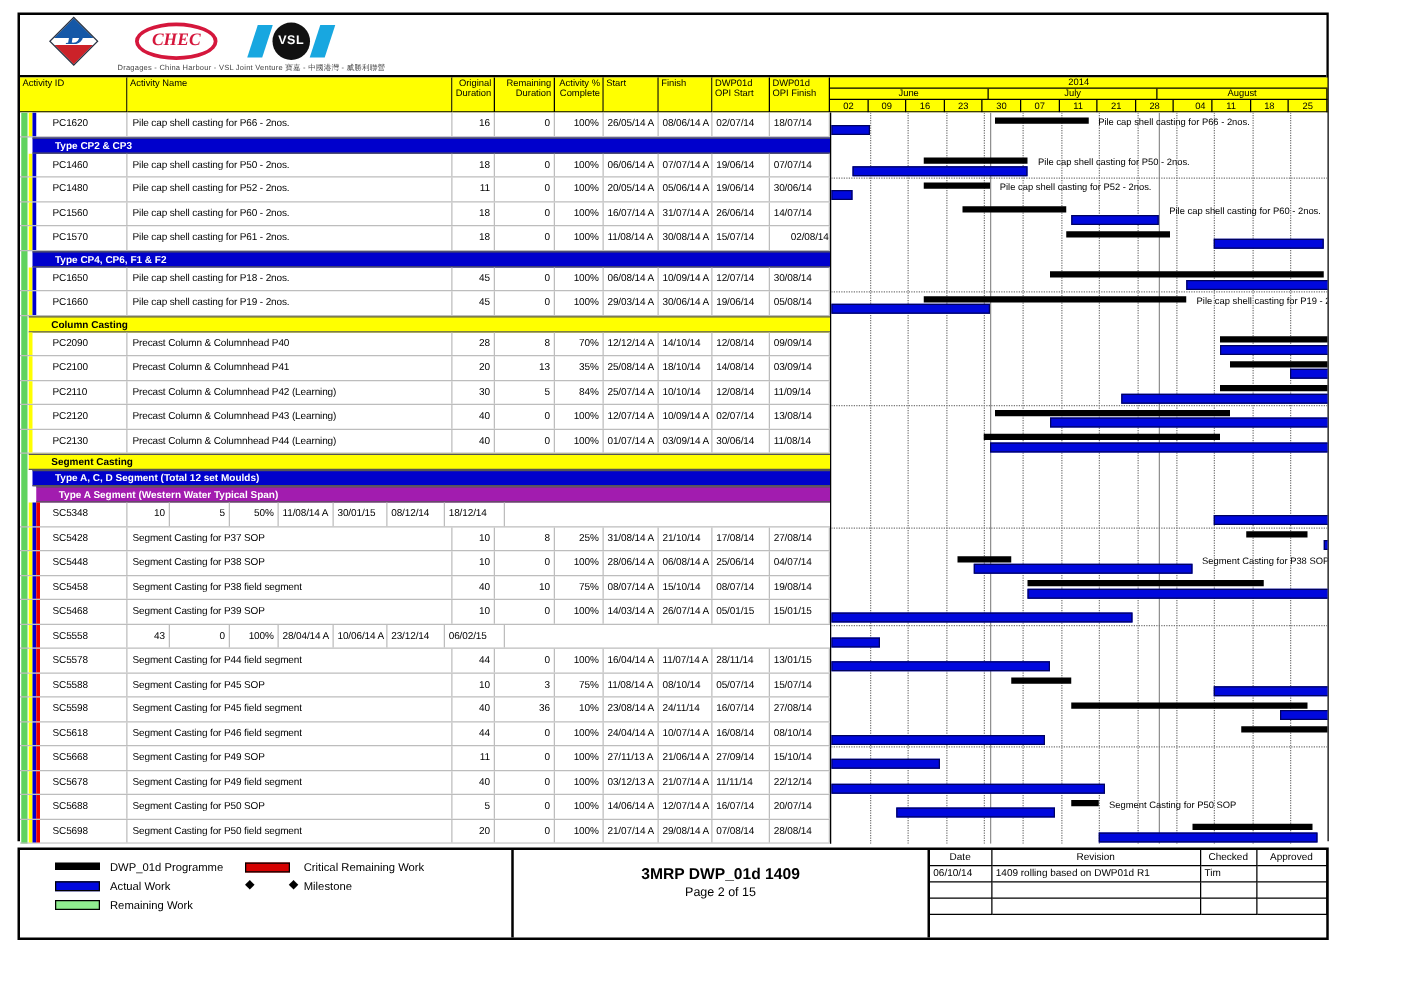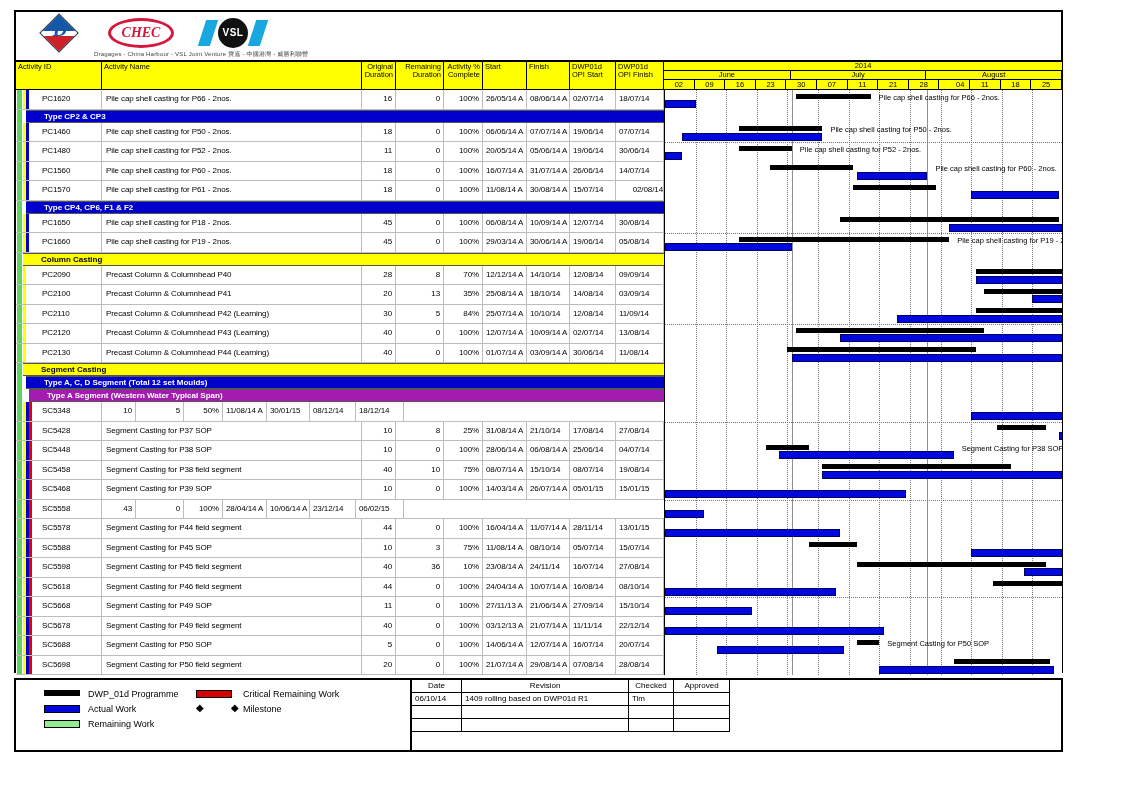--- a/index.html
+++ b/index.html
@@ -571,20 +571,24 @@
         <div class="lg-swatch" style="left: 28px; top: 25px; width: 36px; height: 8px; background: rgb(0, 8, 221); border: 1px solid rgb(0, 0, 0);"></div>
         <div class="lg-label" style="left: 72px; top: 24px;">Actual Work</div>
         <div class="lg-swatch" style="left: 28px; top: 40px; width: 36px; height: 8px; background: rgb(144, 238, 144); border: 1px solid rgb(0, 0, 0);"></div>
         <div class="lg-label" style="left: 72px; top: 39px;">Remaining Work</div>
         <div class="lg-swatch" style="left: 180px; top: 10px; width: 36px; height: 8px; background: rgb(213, 0, 0); border: 1px solid rgb(0, 0, 0);"></div>
         <div class="lg-label" style="left: 227px; top: 9px;">Critical Remaining Work</div>
         <div class="lg-diamond" style="left: 180px; top: 23px;">◆</div>
         <div class="lg-diamond" style="left: 215px; top: 23px;">◆</div>
         <div class="lg-label" style="left: 227px; top: 24px;">Milestone</div>
       </div>
+    <div class="titleblock">
+      <div class="tb-title">3MRP DWP_01d 1409</div>
+      <div class="tb-page">Page 2 of 15</div>
+    </div>
     <div class="revtable" id="revtable">
         <div class="rv-cell rv-head" style="left: 0px; top: 0px; width: 50px; height: 13px;">Date</div>
         <div class="rv-cell rv-head" style="left: 50px; top: 0px; width: 167px; height: 13px;">Revision</div>
         <div class="rv-cell rv-head" style="left: 217px; top: 0px; width: 45px; height: 13px;">Checked</div>
         <div class="rv-cell rv-head" style="left: 262px; top: 0px; width: 56px; height: 13px;">Approved</div>
         <div class="rv-cell" style="left: 0px; top: 13px; width: 50px; height: 13px;">06/10/14</div>
         <div class="rv-cell" style="left: 50px; top: 13px; width: 167px; height: 13px;">1409 rolling based on DWP01d R1</div>
         <div class="rv-cell" style="left: 217px; top: 13px; width: 45px; height: 13px;">Tim</div>
         <div class="rv-cell" style="left: 262px; top: 13px; width: 56px; height: 13px;"></div>
         <div class="rv-cell" style="left: 0px; top: 26px; width: 50px; height: 13px;"></div>

